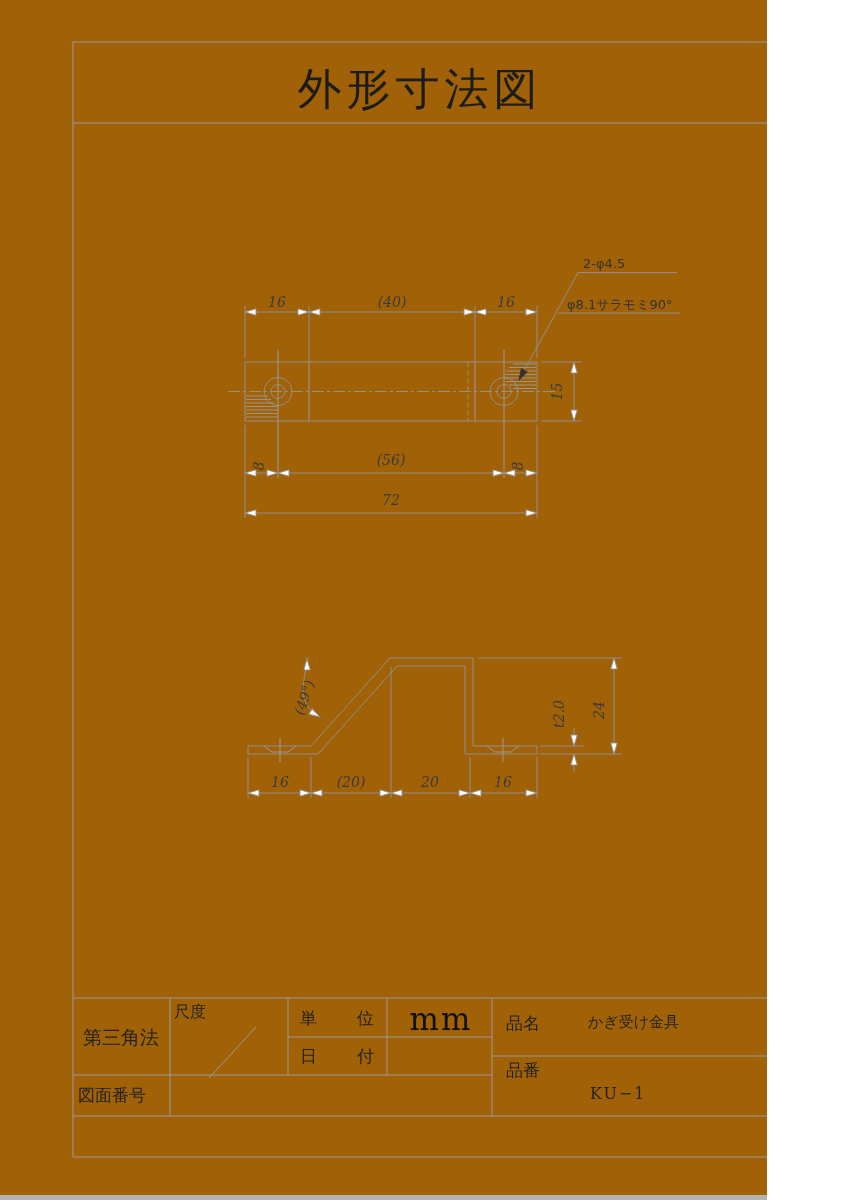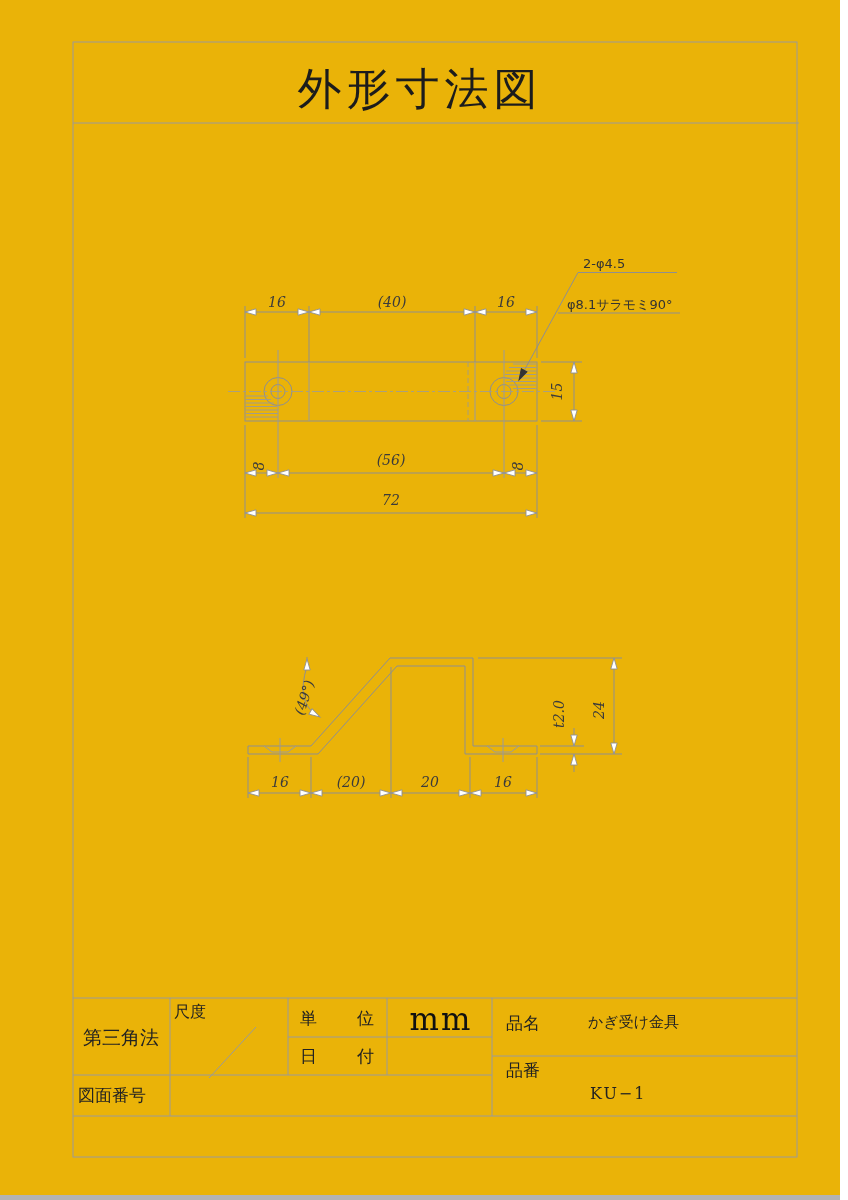--- a/index.html
+++ b/index.html
@@ -1,16 +1,16 @@
 <!DOCTYPE html>
 <html><head>
 <meta charset="utf-8">
 <style>
   html,body{margin:0;padding:0;background:#fff;}
-  .sheet{position:relative;width:840px;height:1200px;background:#eab308;overflow:hidden;
+  .sheet{position:relative;width:767px;height:1200px;background:#a16207;overflow:hidden;
          font-family:"DejaVu Serif", serif;}
   svg{position:absolute;left:0;top:0;}
   .geo{stroke:#9a9a9a;stroke-width:1;fill:none;}
   .geo2{stroke:#8f8f8f;stroke-width:1;fill:none;}
   .dimline{stroke:#8f8f8f;stroke-width:1;fill:none;}
   .cl{stroke:#9a9a9a;stroke-width:0.8;fill:none;stroke-dasharray:12 3 3 3;}
   .hid{stroke:#9a9a9a;stroke-width:0.8;fill:none;stroke-dasharray:5 3;}
   .hatch{stroke:#9a9a9a;stroke-width:0.9;}
   .dimtxt{font-family:"DejaVu Serif", serif;font-style:italic;font-size:14px;fill:#3b3b3b;}
   .calltxt{font-family:"DejaVu Sans","Liberation Sans",sans-serif;font-size:13px;fill:#333;}

